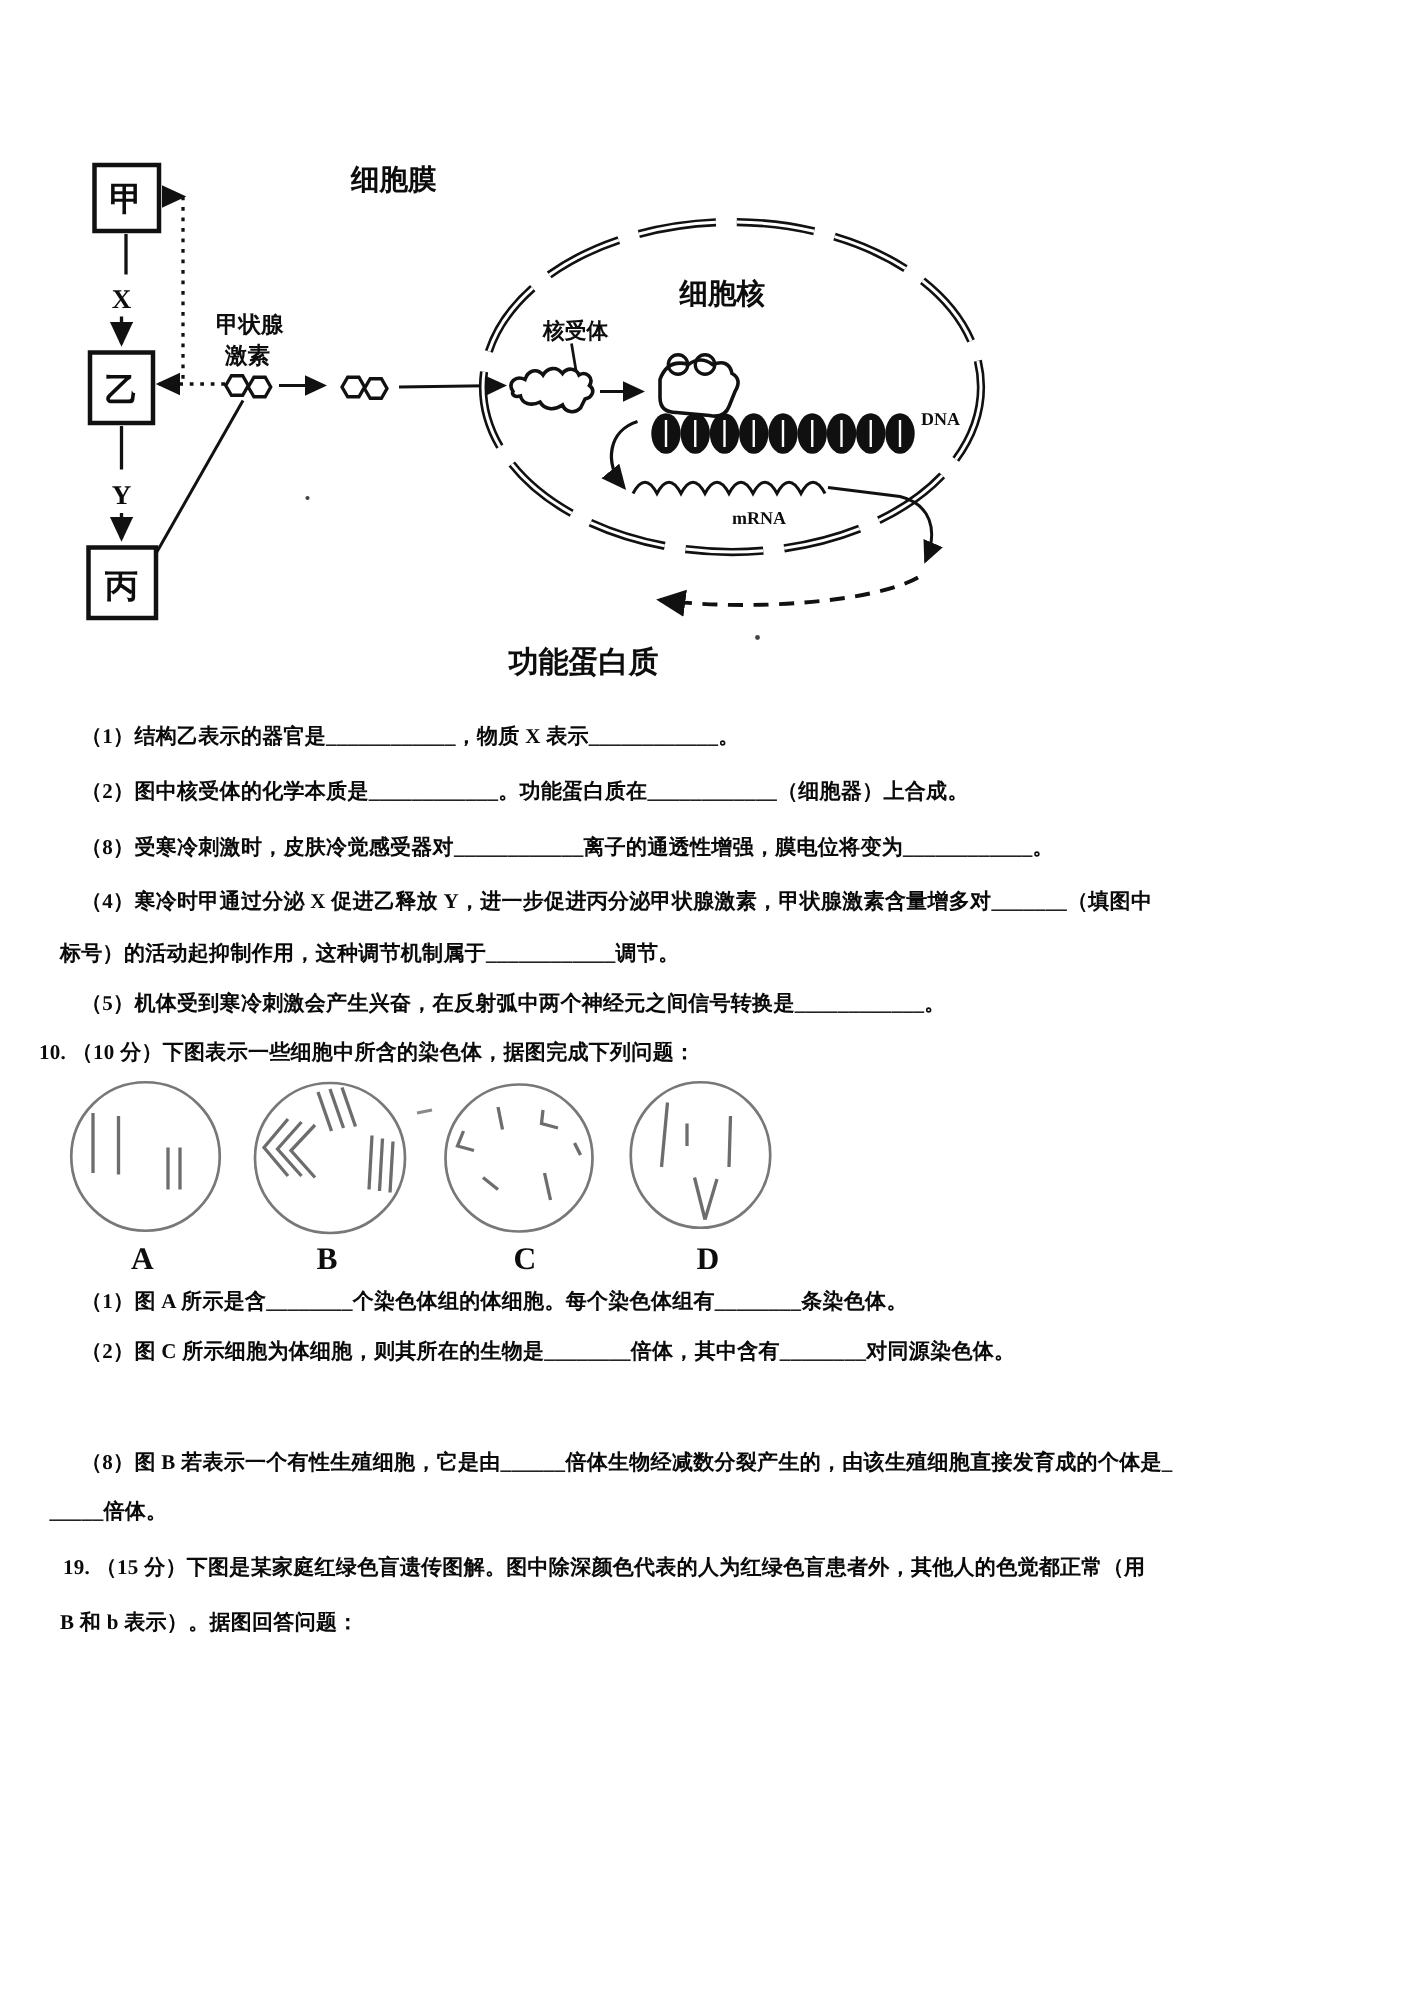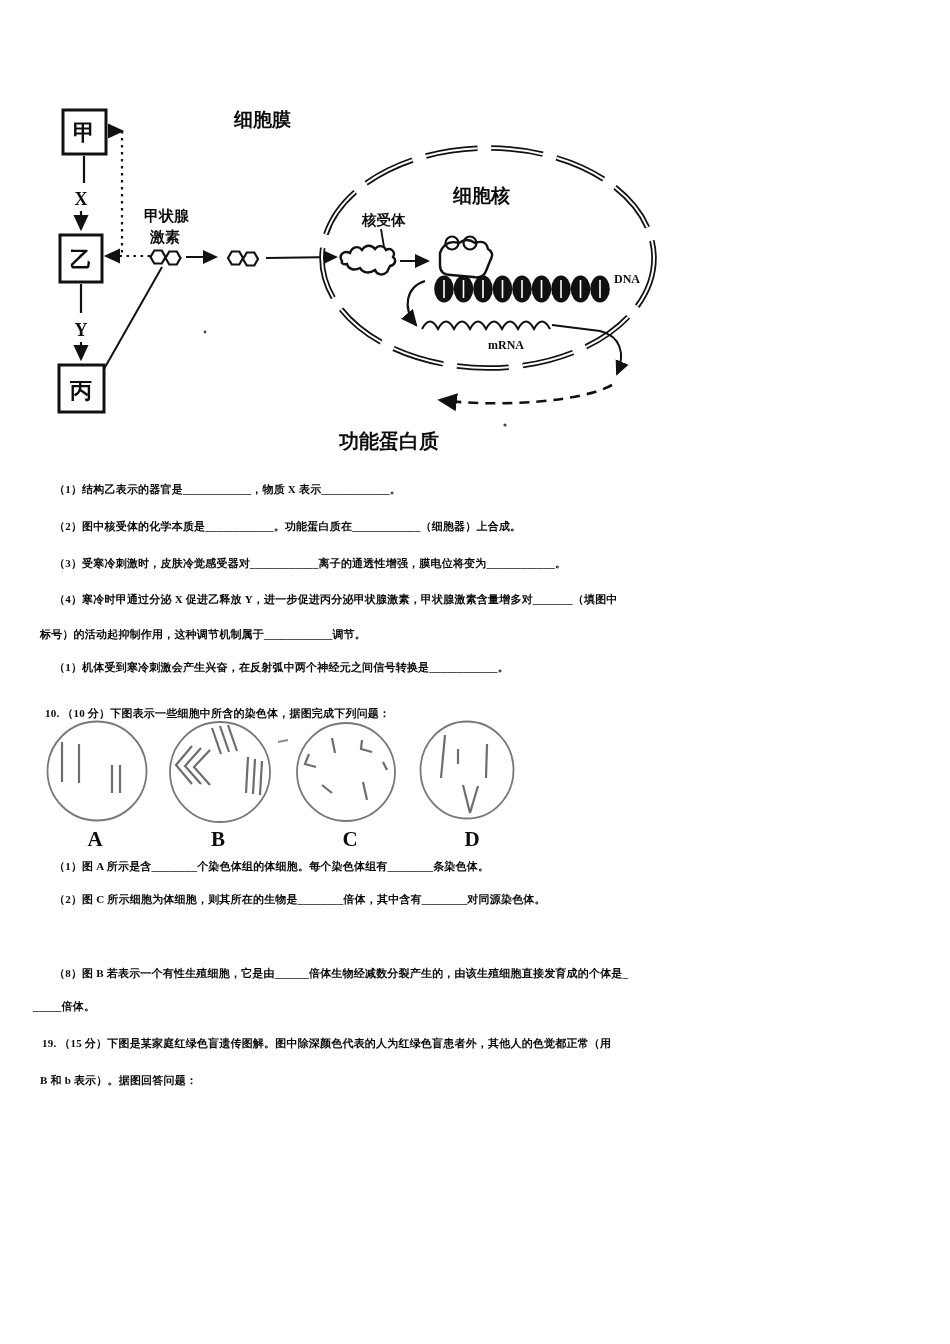--- a/index.html
+++ b/index.html
@@ -1,18 +1,18 @@
 <!DOCTYPE html>
 <html><head>
 <meta charset="utf-8">
 <style>
   html,body{margin:0;padding:0;background:#e8e8e8;}
   .page{position:relative;width:950px;height:1344px;background:#ffffff;overflow:hidden;
         font-family:"Liberation Serif","DejaVu Serif",serif;color:#0a0a0a;}
-  .tline{position:absolute;white-space:nowrap;font-weight:700;font-size:11px;line-height:1.25;
+  .tline{position:absolute;white-space:nowrap;font-weight:700;font-size:14px;line-height:1.25;
          letter-spacing:.2px;}
   .fig{position:absolute;}
   svg text{font-family:"Liberation Serif","DejaVu Serif",serif;font-weight:700;fill:#0d0d0d;}
   .stroke{stroke:#111;fill:none;}
 </style>
 </head>
 <body>
 
 <div class="page">
 
@@ -110,26 +110,26 @@
     <path d="M572 290 C 544 306, 462 313, 400 305" class="stroke" stroke-width="2.6" stroke-dasharray="10 7" marker-end="url(#ar)"></path>
 
     <circle cx="165" cy="237" r="1.4" fill="#444"></circle>
     <circle cx="465" cy="330" r="1.6" fill="#444"></circle>
 
     <text x="299" y="353" font-size="20">功能蛋白质</text>
   </svg>
 
   <div class="tline" style="left:54px;top:483px;">（1）结构乙表示的器官是____________，物质 X 表示____________。</div>
   <div class="tline" style="left:54px;top:520px;">（2）图中核受体的化学本质是____________。功能蛋白质在____________（细胞器）上合成。</div>
-  <div class="tline" style="left:54px;top:557px;">（3）受寒冷刺激时，皮肤冷觉感受器对____________离子的通透性增强，膜电位将变为____________。</div>
+  <div class="tline" style="left:54px;top:557px;">（8）受寒冷刺激时，皮肤冷觉感受器对____________离子的通透性增强，膜电位将变为____________。</div>
   <div class="tline" style="left:54px;top:593px;">（4）寒冷时甲通过分泌 X 促进乙释放 Y，进一步促进丙分泌甲状腺激素，甲状腺激素含量增多对_______（填图中</div>
   <div class="tline" style="left:40px;top:628px;">标号）的活动起抑制作用，这种调节机制属于____________调节。</div>
-  <div class="tline" style="left:54px;top:661px;">（1）机体受到寒冷刺激会产生兴奋，在反射弧中两个神经元之间信号转换是____________。</div>
+  <div class="tline" style="left:54px;top:661px;">（5）机体受到寒冷刺激会产生兴奋，在反射弧中两个神经元之间信号转换是____________。</div>
 
-  <div class="tline" style="left:45px;top:694px;margin-top:13px;">10. （10 分）下图表示一些细胞中所含的染色体，据图完成下列问题：</div>
+  <div class="tline" style="left:26px;top:694px;">10. （10 分）下图表示一些细胞中所含的染色体，据图完成下列问题：</div>
 
   <svg class="fig" style="left:40px;top:705px;" width="500" height="152" viewBox="0 0 500 152">
 
     <circle cx="57" cy="66" r="49.5" fill="none" stroke="#787878" stroke-width="1.8"></circle>
     <g stroke="#6d6d6d" stroke-width="2.2" fill="none">
       <line x1="22" y1="37" x2="22" y2="77"></line>
         <line x1="39" y1="39" x2="39" y2="78"></line>
       <line x1="72" y1="60" x2="72" y2="88"></line>
         <line x1="80" y1="60" x2="80" y2="88"></line>
     </g>

